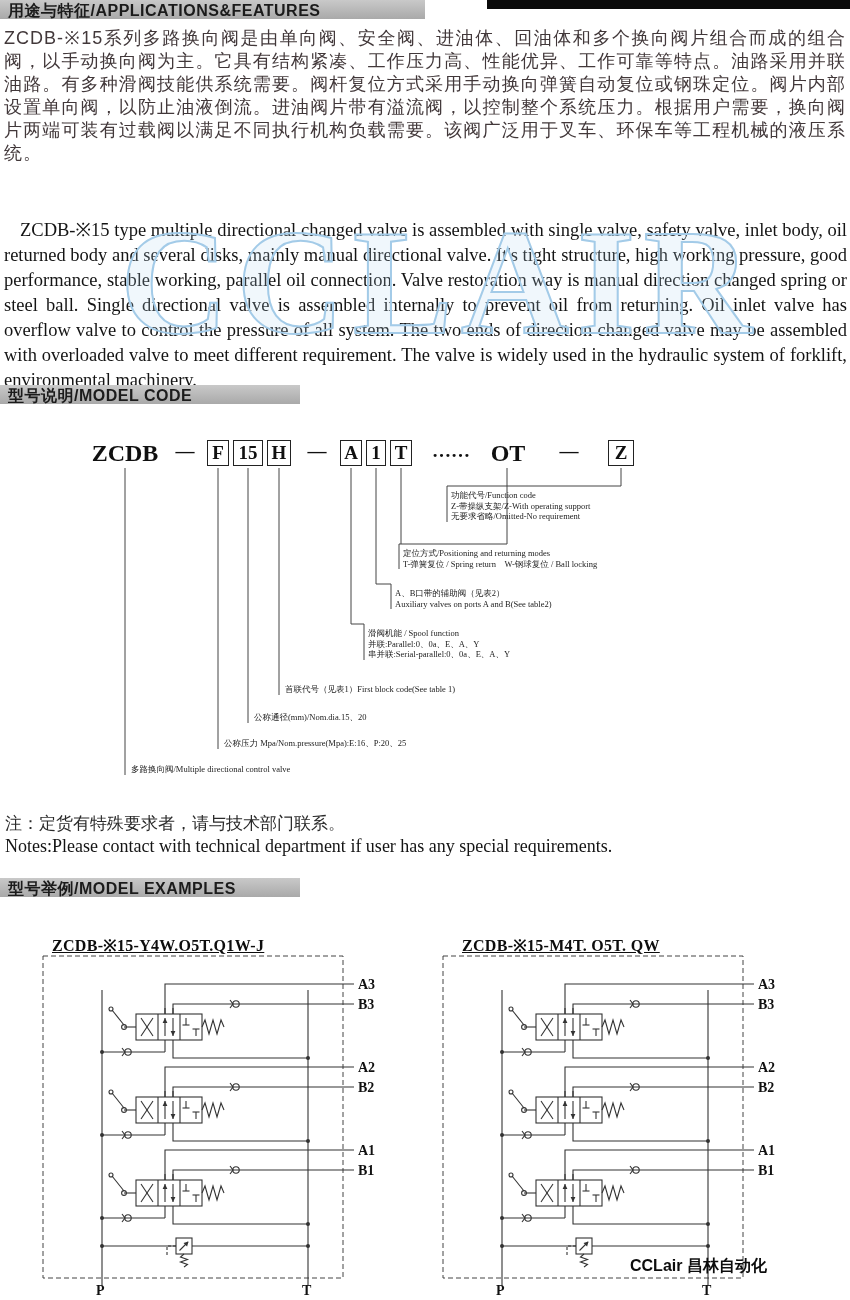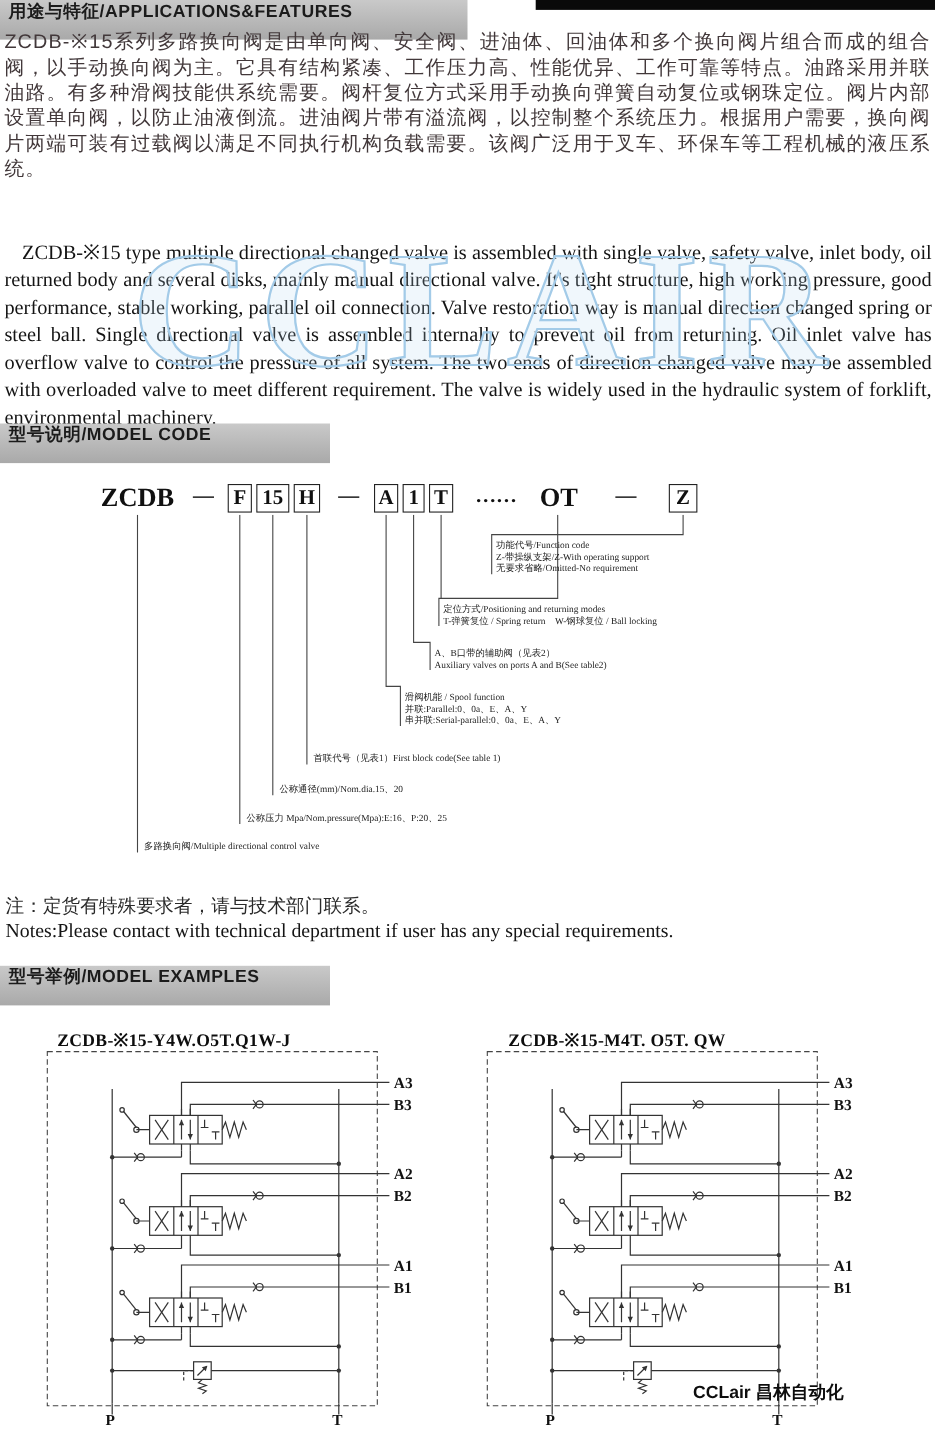--- a/index.html
+++ b/index.html
@@ -1,37 +1,37 @@
 <!DOCTYPE html>
 <html><head>
 <meta charset="utf-8">
 <title>ZCDB Valve Catalog Page</title>
 <style>
   html,body{margin:0;padding:0;background:#ffffff;}
   #page{position:relative;width:850px;height:1300px;background:#ffffff;overflow:hidden;
         font-family:"Liberation Sans",sans-serif;color:#222;}
   .abs{position:absolute;}
   .graybar{background:linear-gradient(#c9c9c9,#a9a9a9);color:#1b1b1b;
-           font:bold 16px/22px "Liberation Sans",sans-serif;height:36px;
+           font:bold 16px/22px "Liberation Sans",sans-serif;height:19px;
            padding-left:8px;box-sizing:border-box;letter-spacing:.5px;}
   .blackstrip{background:#0a0a0a;}
   .cn-para{font:18px/23px "Liberation Sans",sans-serif;color:#42383a;
            text-align:justify;letter-spacing:1px;}
   .en-para{font:18.5px/25px "Liberation Serif",serif;color:#141414;
            text-align:justify;text-indent:16px;margin-top:44px;}
   .note-cn{font:17px "Liberation Sans",sans-serif;color:#2a2a2a;}
   .note-en{font:18px "Liberation Serif",serif;color:#141414;}
   .seg{position:absolute;top:440px;height:26px;line-height:26px;text-align:center;
        font:bold 19px "Liberation Serif",serif;color:#101010;}
   .seg.box{border:1.5px solid #222;line-height:23px;box-sizing:border-box;}
   .seg.big{font-size:24px;}
   .lbl{position:absolute;font:8.5px/10.5px "Liberation Serif",serif;color:#222;
        white-space:nowrap;}
   .dtitle{position:absolute;font:bold 16px "Liberation Serif",serif;color:#0d0d0d;
-          letter-spacing:.3px;}
+          text-decoration:underline;letter-spacing:.3px;}
   .brand{position:absolute;font:bold 16px "Liberation Sans",sans-serif;color:#0d0d0d;z-index:7;}
   .wmark{position:absolute;z-index:5;pointer-events:none;user-select:none;
          font-family:"Liberation Serif",serif;font-weight:bold;
          color:rgba(180,215,240,0.20);
          -webkit-text-stroke:2px #a3cbe8;white-space:nowrap;}
   .wmark.latin{font-size:150px;letter-spacing:8px;}
   .wmark.cjk{font-size:150px;letter-spacing:0px;}
   svg{display:block;}
 </style>
 </head>

